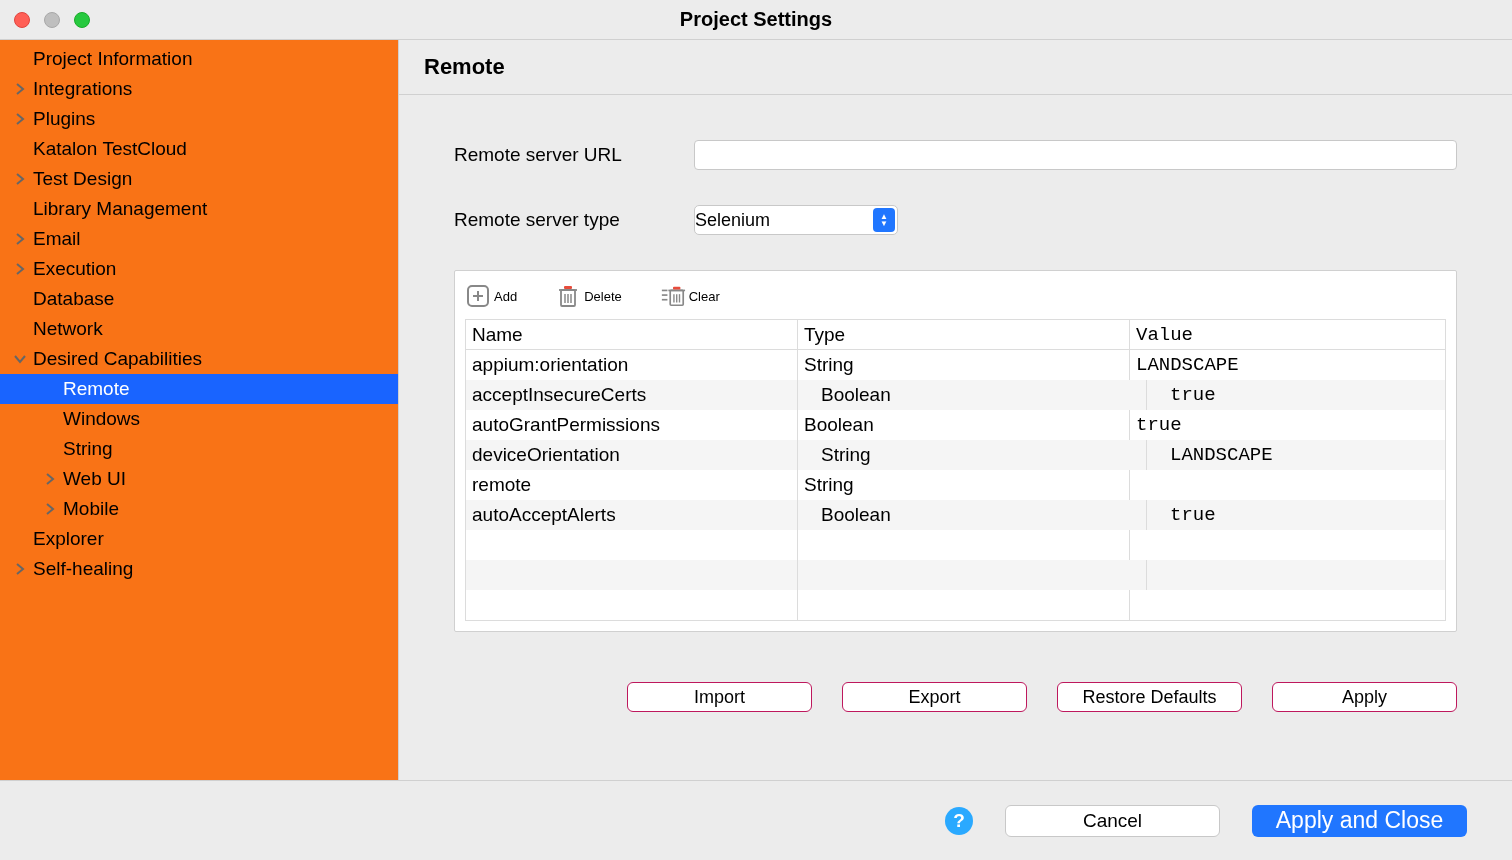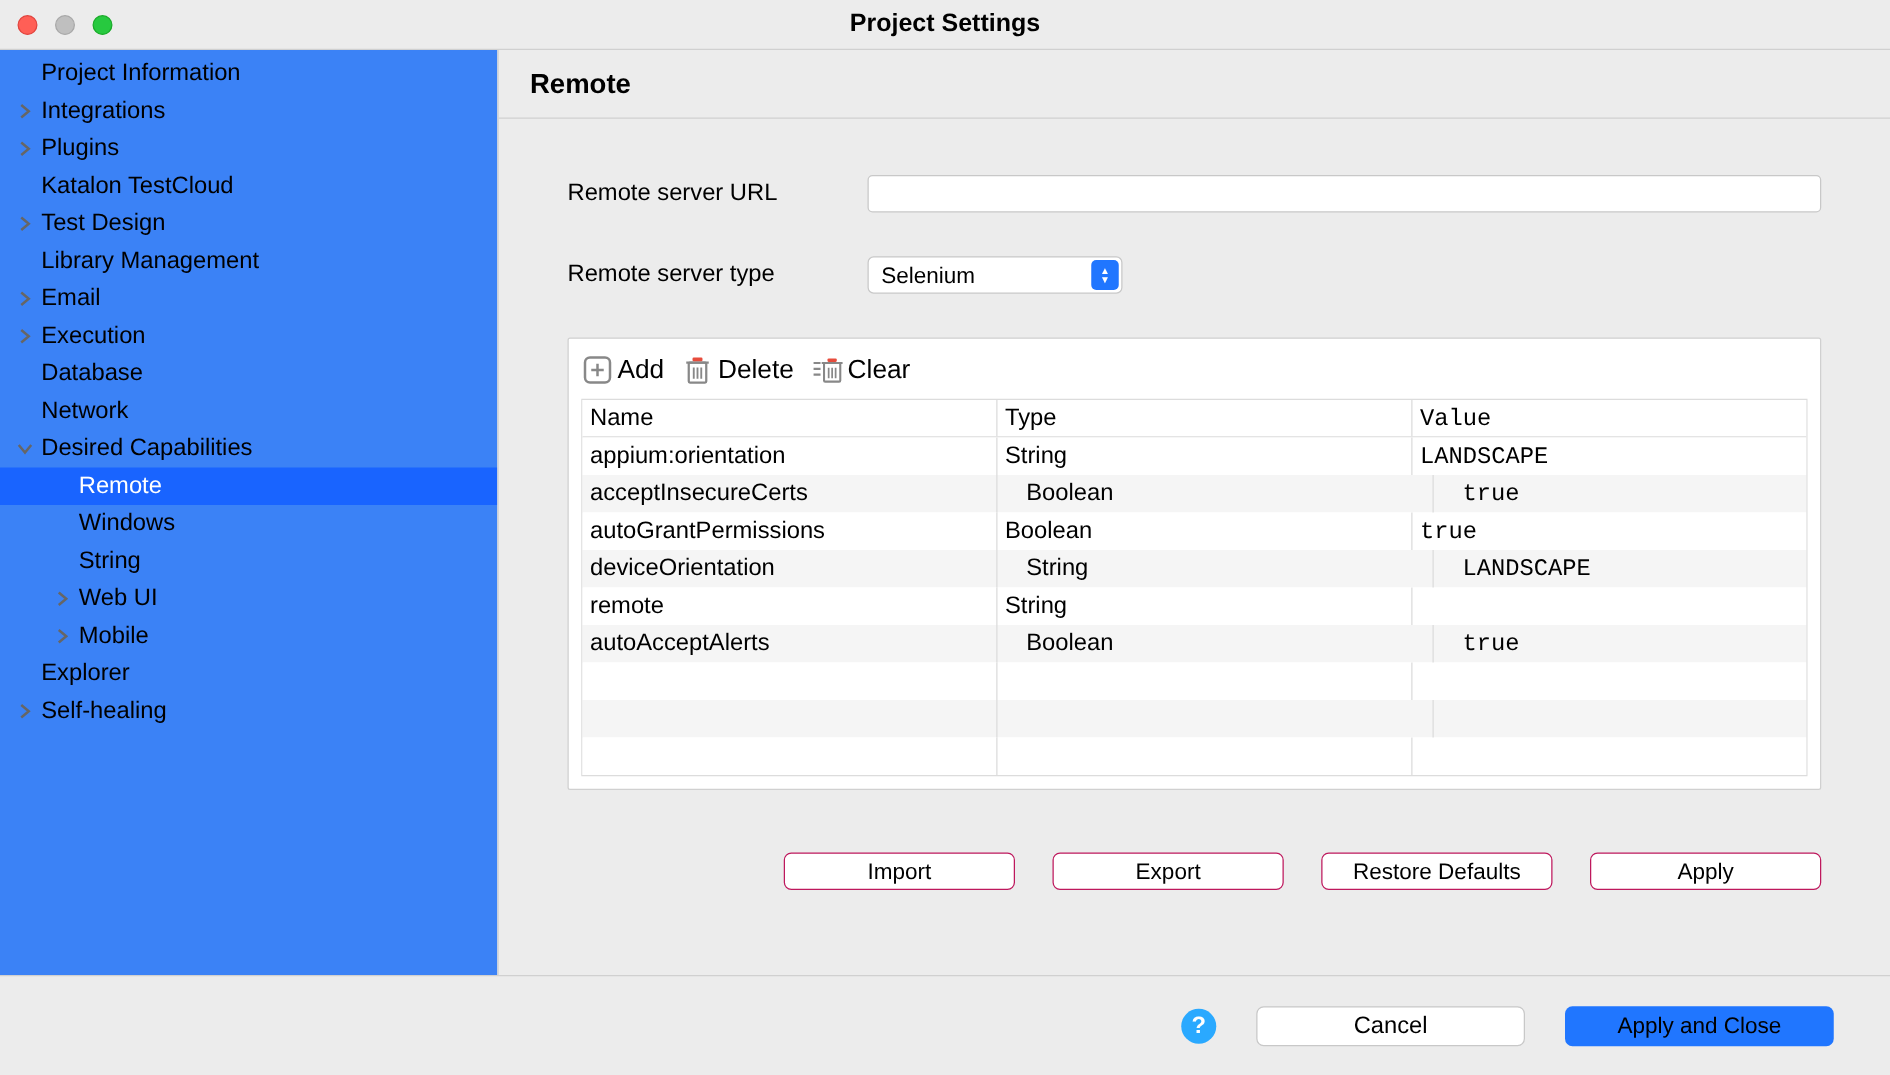--- a/index.html
+++ b/index.html
@@ -48,21 +48,21 @@
     
     .main {
       display: flex;
       flex: 1;
       min-height: 0;
     }
     
     
     .sidebar {
       width: 398px;
-      background: #3b82f6;
+      background: #f97316;
       overflow-y: auto;
       padding-top: 4px;
     }
     .tree-item {
       display: flex;
       align-items: center;
       height: 30px;
       padding-left: 7px;
       font-size: 19px;
       cursor: pointer;
@@ -127,21 +127,21 @@
     }
     .select-wrap {
       position: relative;
       width: 204px;
     }
     .select {
       width: 100%;
       height: 30px;
       border: 1px solid #c8c8c8;
       border-radius: 5px;
-      padding: 0 26px 0 10px;
+      padding: 0 26px 0 0;
       font-size: 18px;
       background: #fff;
       display: flex;
       align-items: center;
     }
     .select-arrows {
       position: absolute;
       right: 3px;
       top: 3px;
       width: 22px;
@@ -161,23 +161,23 @@
     .table-panel {
       background: #fff;
       border: 1px solid #d0d0d0;
       border-radius: 2px;
       padding: 10px;
       margin-top: 0px;
     }
     .toolbar {
       display: flex;
       align-items: center;
-      gap: 14px;
+      gap: 38px;
       padding: 2px 0 10px 0;
-      font-size: 21px;
+      font-size: 13px;
     }
     .toolbar-btn {
       display: flex;
       align-items: center;
       gap: 3px;
       cursor: pointer;
     }
     .toolbar-icon {
       width: 26px;
       height: 26px;
@@ -271,22 +271,22 @@
       align-items: center;
       justify-content: center;
       cursor: pointer;
     }
     .btn-primary {
       min-width: 215px;
       height: 32px;
       border: none;
       border-radius: 6px;
       background: #2076ff;
-      color: #000000;
-      font-size: 18px;
+      color: #ffffff;
+      font-size: 23px;
       display: flex;
       align-items: center;
       justify-content: center;
       cursor: pointer;
     }
   </style>
 </head>
 <body>
 
 <div class="titlebar">

